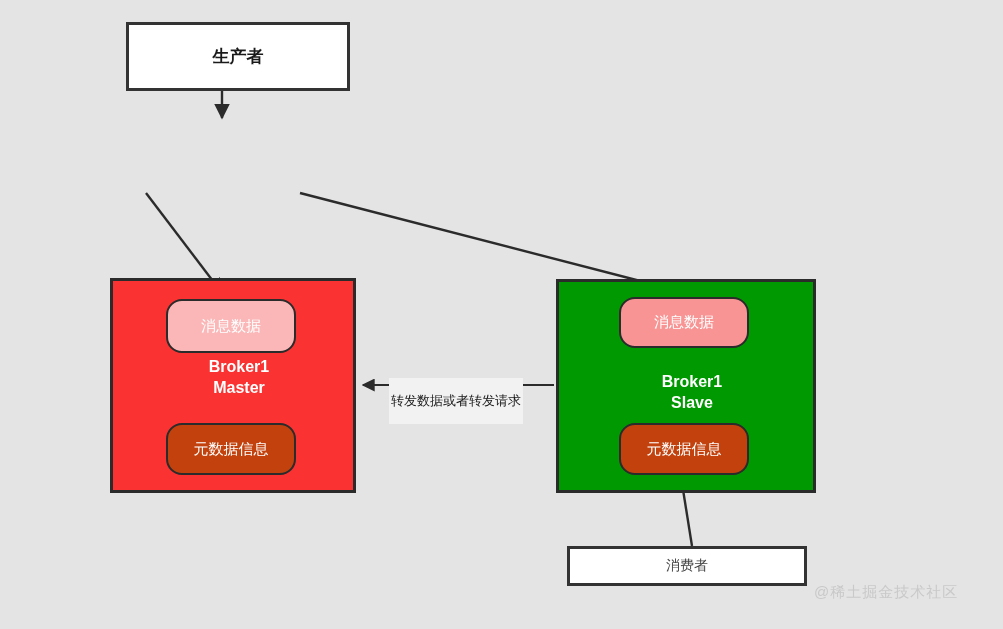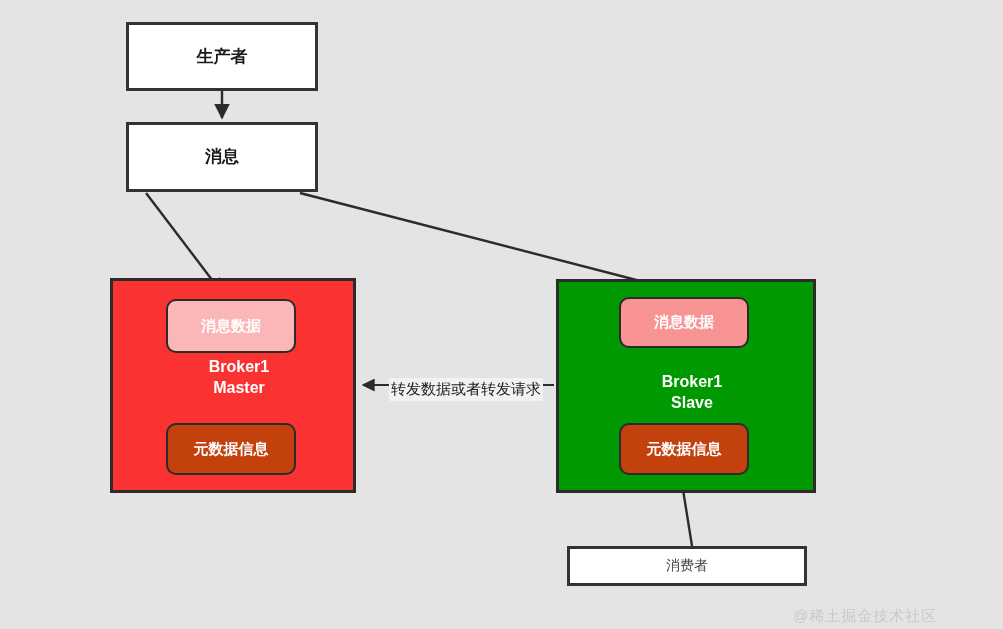--- a/index.html
+++ b/index.html
@@ -70,41 +70,40 @@
     z-index: 3;
     white-space: pre-line;
   }
   .inner-box {
     position: absolute;
     box-sizing: border-box;
     display: flex;
     align-items: center;
     justify-content: center;
     border: 2px solid #2b2b2b;
-    border-radius: 10px;
+    border-radius: 16px;
     font-size: 15px;
     color: #ffffff;
     z-index: 3;
-    font-weight: bold;
   }
   .inner-msg-light {
     background: #fbb7b7;
   }
   .inner-msg-pink {
     background: #f89494;
   }
   .inner-meta {
     background: #c2410c;
   }
   .edge-label {
     position: absolute;
     background: #f2f2f2;
     color: #1a1a1a;
-    font-size: 15px;
-    padding: 2px 2px;
+    font-size: 13px;
+    padding: 14px 2px;
     white-space: nowrap;
     z-index: 4;
   }
   .watermark {
     position: absolute;
     color: #c9c9c9;
     font-size: 15px;
     letter-spacing: 1px;
     white-space: nowrap;
     user-select: none;
@@ -136,27 +135,24 @@
 
     <line x1="227" y1="350" x2="227" y2="417" stroke="#8a1f1f" stroke-width="2.2" marker-end="url(#arrow-darkred)"></line>
 
     <line x1="681" y1="345" x2="681" y2="417" stroke="#0b3d0b" stroke-width="2.2" marker-end="url(#arrow-darkgreen)"></line>
 
     <line x1="554" y1="385" x2="363" y2="385" stroke="#2b2b2b" stroke-width="2" marker-end="url(#arrow-dark)"></line>
 
     <line x1="692" y1="546" x2="681" y2="477" stroke="#2b2b2b" stroke-width="2.4" marker-end="url(#arrow-dark)"></line>
   </svg>
 
-  <div class="node plain-box" style="left:126px; top:22px; width:192px; height:69px;text-align:right;">
+  <div class="node plain-box" style="left:126px; top:22px; width:224px; height:69px;text-align:right;">
     <span>生产者</span>
   </div>
 
-  <div class="node plain-box" style="left:126px; top:122px; width:192px; height:70px;">
-    <span>消息</span>
-  </div>
 
   <div class="node broker broker-master" style="left:110px; top:278px; width:246px; height:215px;">
     <div class="inner-box inner-msg-light" style="left:53px; top:18px; width:130px; height:54px;">
       <span>消息数据</span>
     </div>
     <div class="broker-label" style="top:76px;">Broker1
 Master</div>
     <div class="inner-box inner-meta" style="left:53px; top:142px; width:130px; height:52px;">
       <span>元数据信息</span>
     </div>
@@ -172,15 +168,15 @@
       <span>元数据信息</span>
     </div>
   </div>
 
   <div class="edge-label" style="left:389px; top:378px;">转发数据或者转发请求</div>
 
   <div class="node plain-box small-text" style="left:567px; top:546px; width:240px; height:40px;">
     <span>消费者</span>
   </div>
 
-  <div class="watermark" style="left:793px; top:583px;margin-top:24px;">@稀土掘金技术社区</div>
+  <div class="watermark" style="left:814px; top:583px;">@稀土掘金技术社区</div>
 
 </div>
 
 </body></html>

